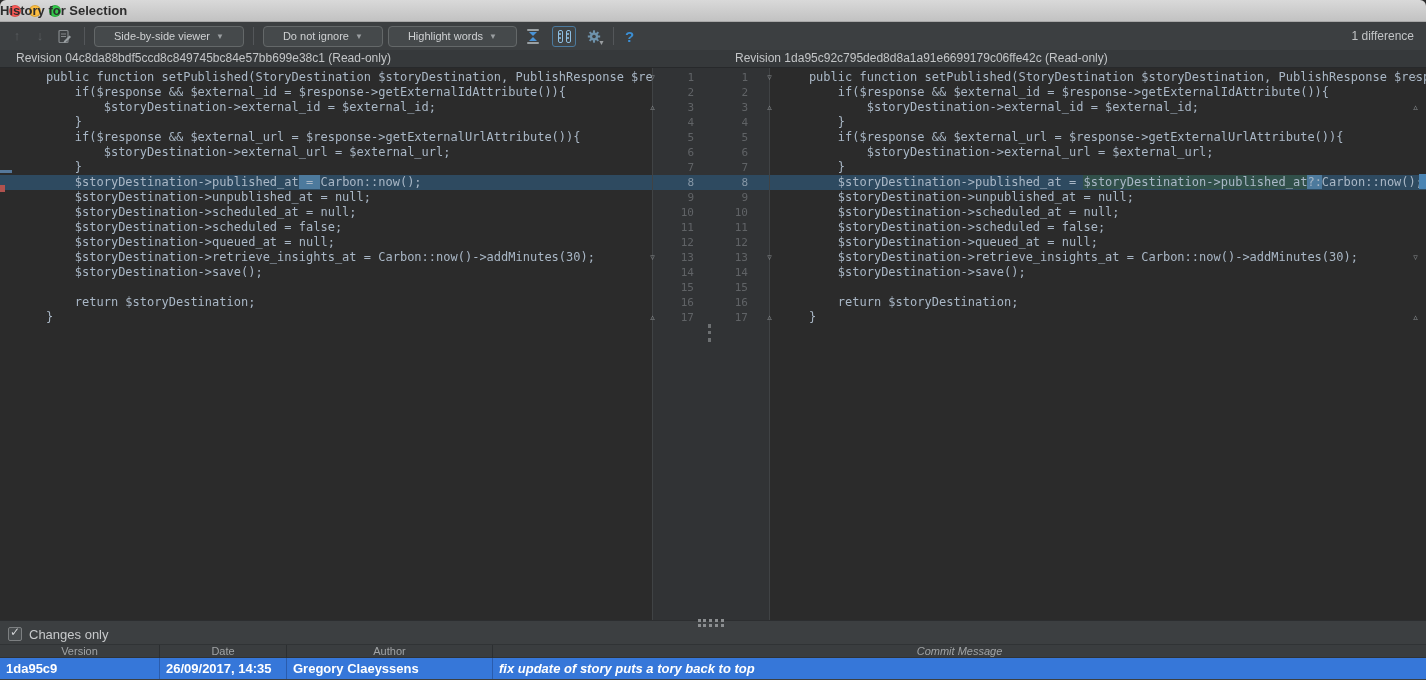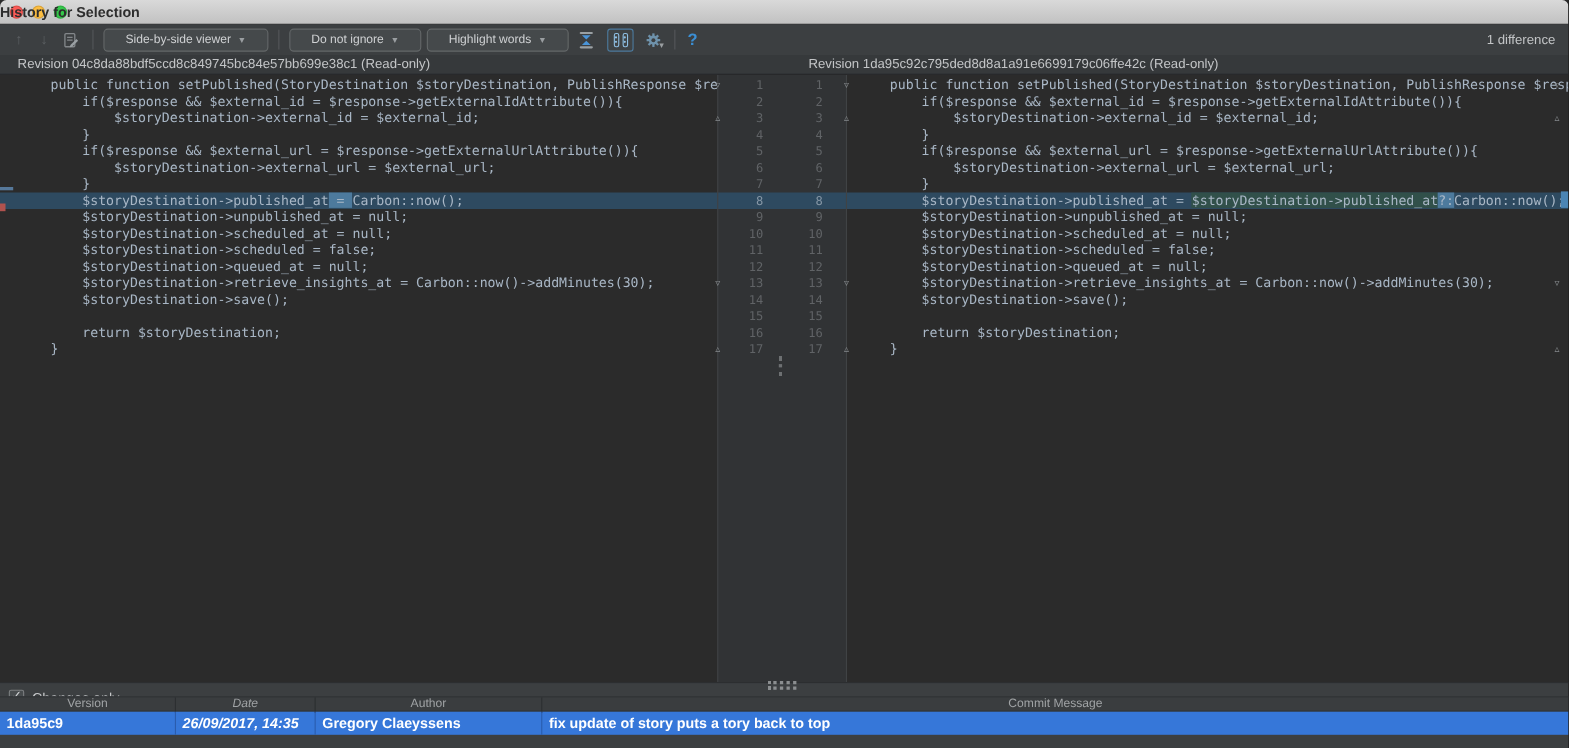--- a/index.html
+++ b/index.html
@@ -75,27 +75,27 @@
   .scroll-mark{position:absolute;left:1419px;top:106px;width:7px;height:15px;background:#4b85b4;}
 
   
   .bottom{position:absolute;top:620px;left:0;width:100%;height:60px;background:#3c3f41;border-top:1px solid #2c2e30;}
   .dots-h{position:absolute;left:698px;top:-2px;width:26px;height:8px;
     border-top:3px dotted #8b8e90;border-bottom:3px dotted #8b8e90;}
   .changes-row{position:absolute;top:3px;left:0;height:20px;display:flex;align-items:center;gap:7px;padding-left:8px;}
   .checkbox{position:relative;width:14px;height:14px;background:#484c4e;border:1px solid #7c7f81;border-radius:2px;}
   .checkbox .check{position:absolute;left:1px;top:-3px;font-size:12px;color:#d2d4d6;}
   .changes-label{font-size:13px;color:#c7c9cb;}
-  .vtable{position:absolute;top:12px;left:0;width:100%;}
+  .vtable{position:absolute;top:23px;left:0;width:100%;}
   .vt-header{display:flex;height:14px;background:#3a3d3f;border-top:1px solid #303335;border-bottom:1px solid #303335;}
   .vt-hcell{height:14px;line-height:13px;text-align:center;font-size:11px;color:#a0a3a5;border-right:1px solid #2c2f31;}
   .vt-row{display:flex;height:21px;background:var(--row_selection,#3677d9);}
   .vt-cell{height:21px;line-height:21px;font-size:13px;font-weight:700;color:#ffffff;
     white-space:nowrap;overflow:hidden;border-right:1px solid #2a5cad;padding-left:6px;}
-  .c0{width:160px;} .c1{width:127px;font-style:italic;} .c2{width:206px;} .c3{width:933px;border-right:none;}
+  .c0{width:160px;} .c1{width:127px;} .c2{width:206px;} .c3{width:933px;border-right:none;font-style:italic;}
 </style>
 </head>
 <body>
 
 <div class="window">
 
   <div class="titlebar">
     <div class="traffic t-red"></div>
     <div class="traffic t-yellow"></div>
     <div class="traffic t-green"></div>

